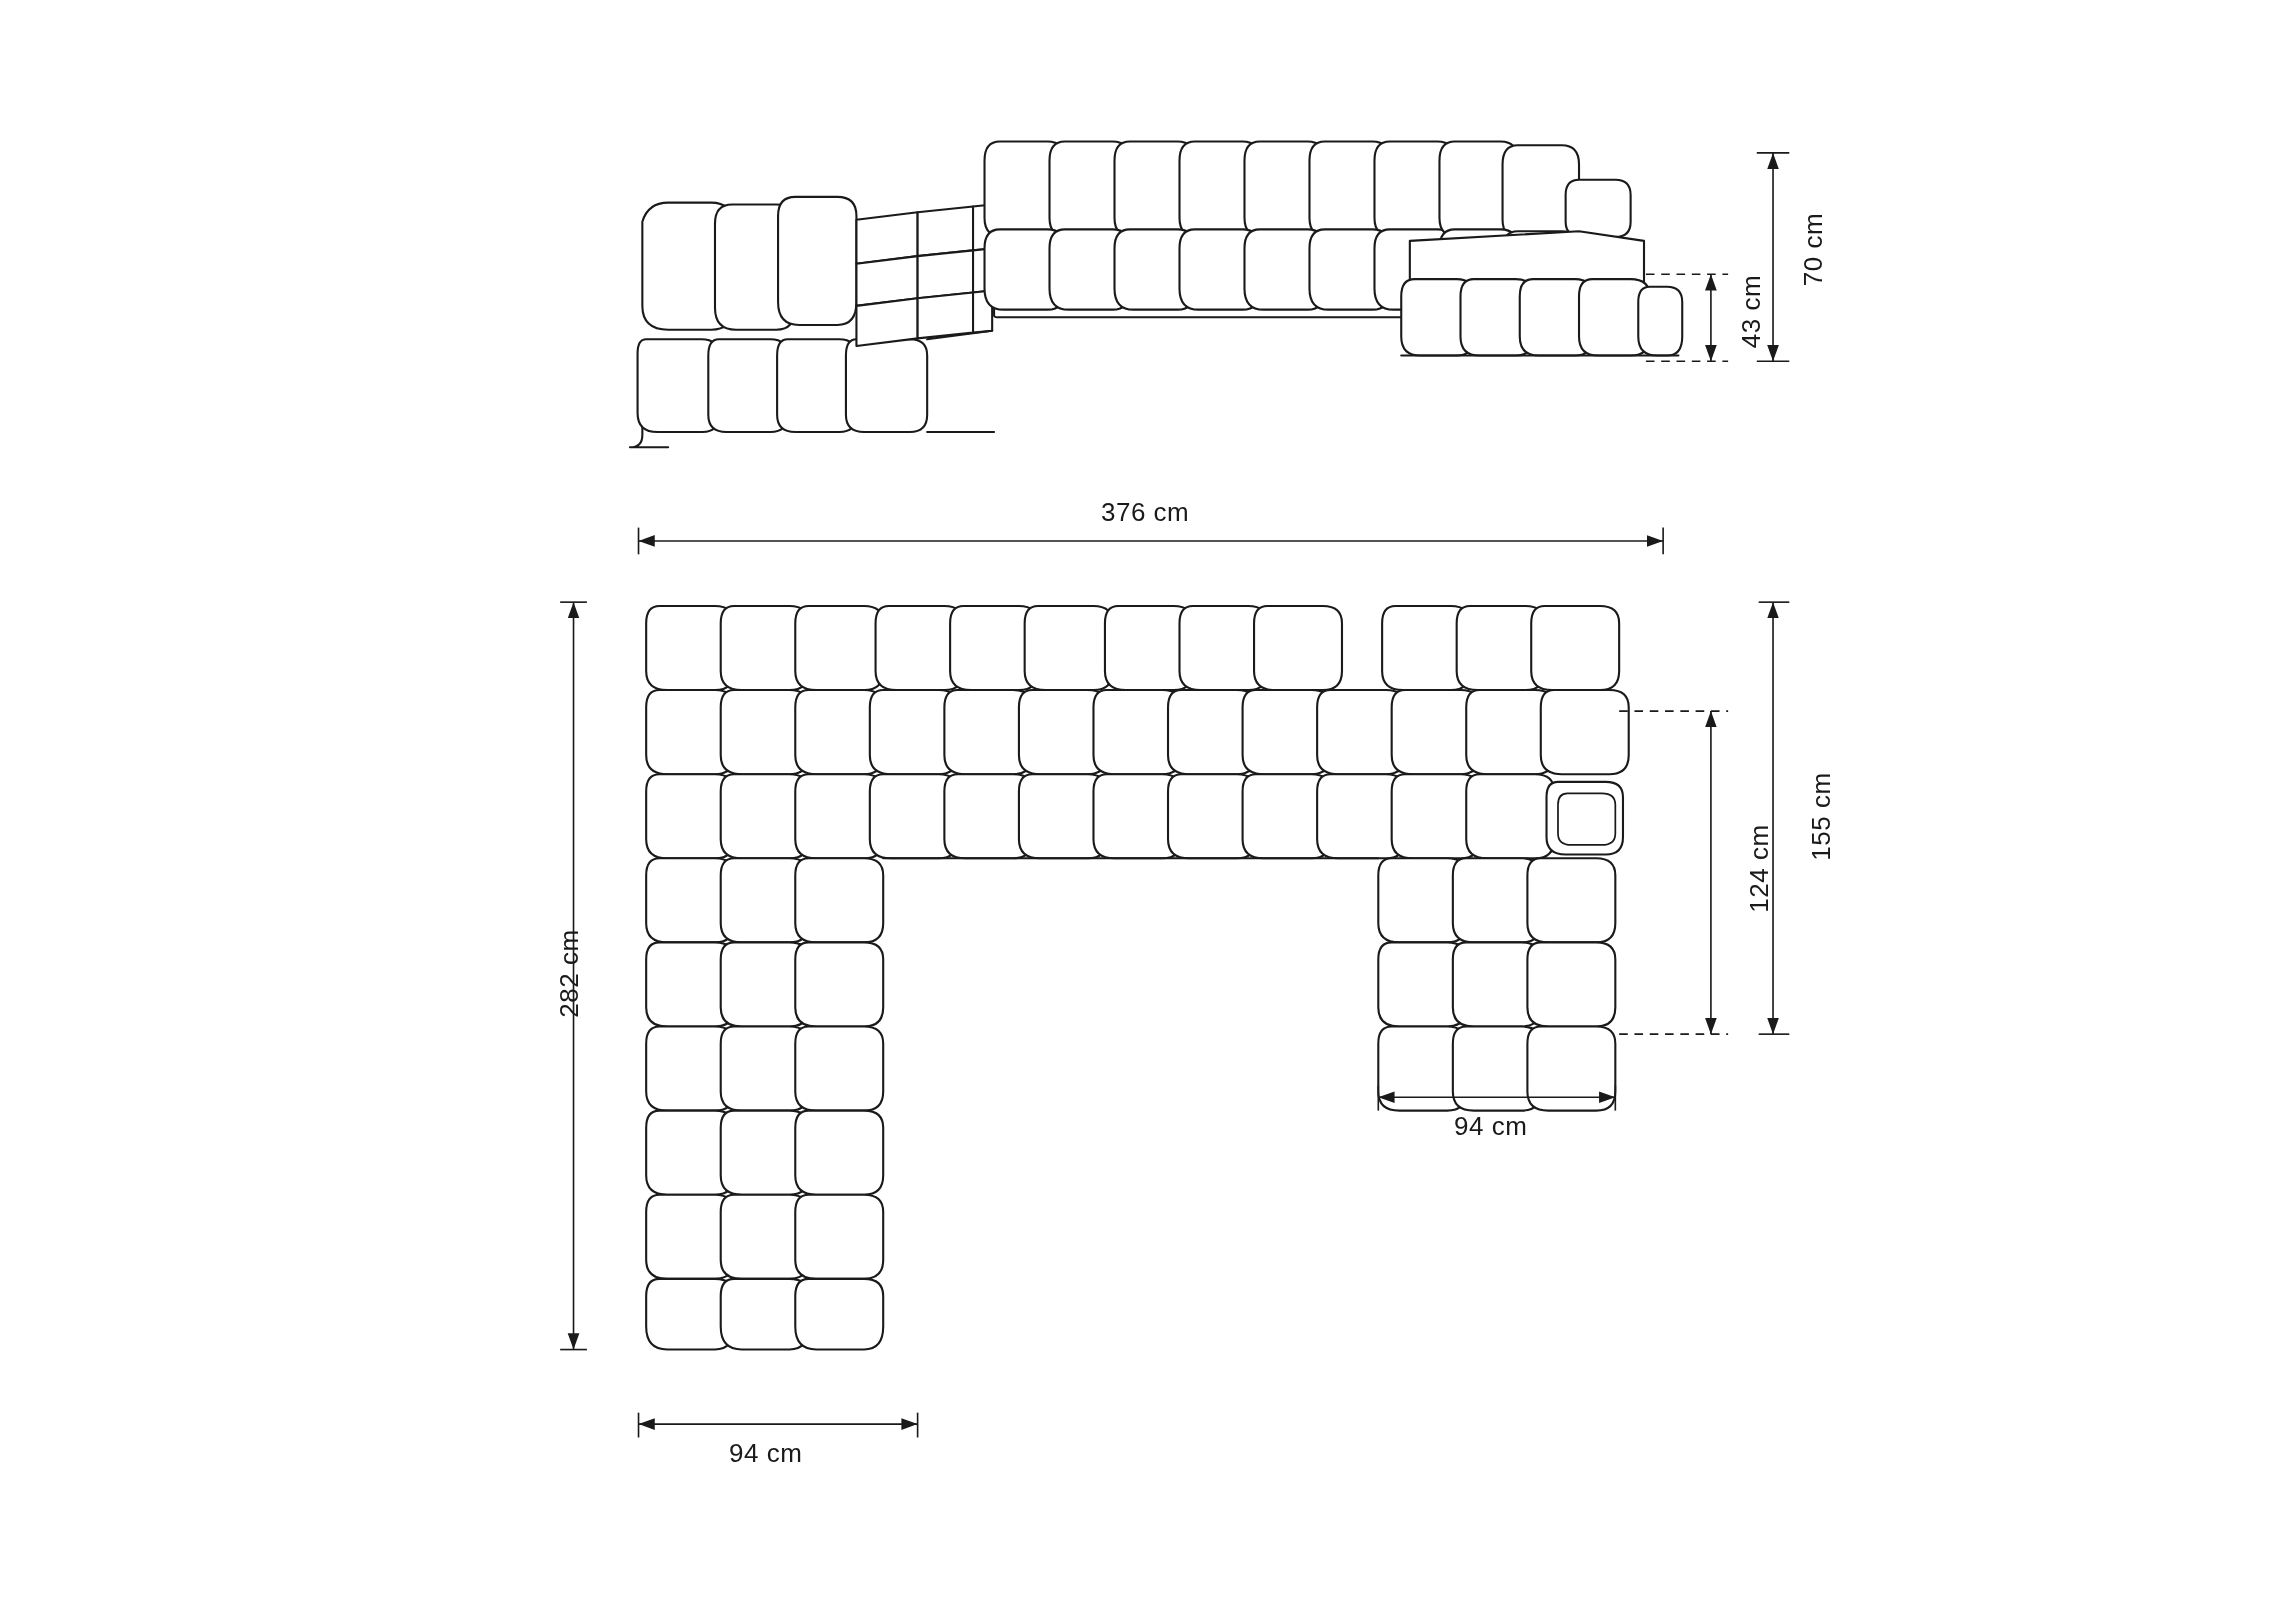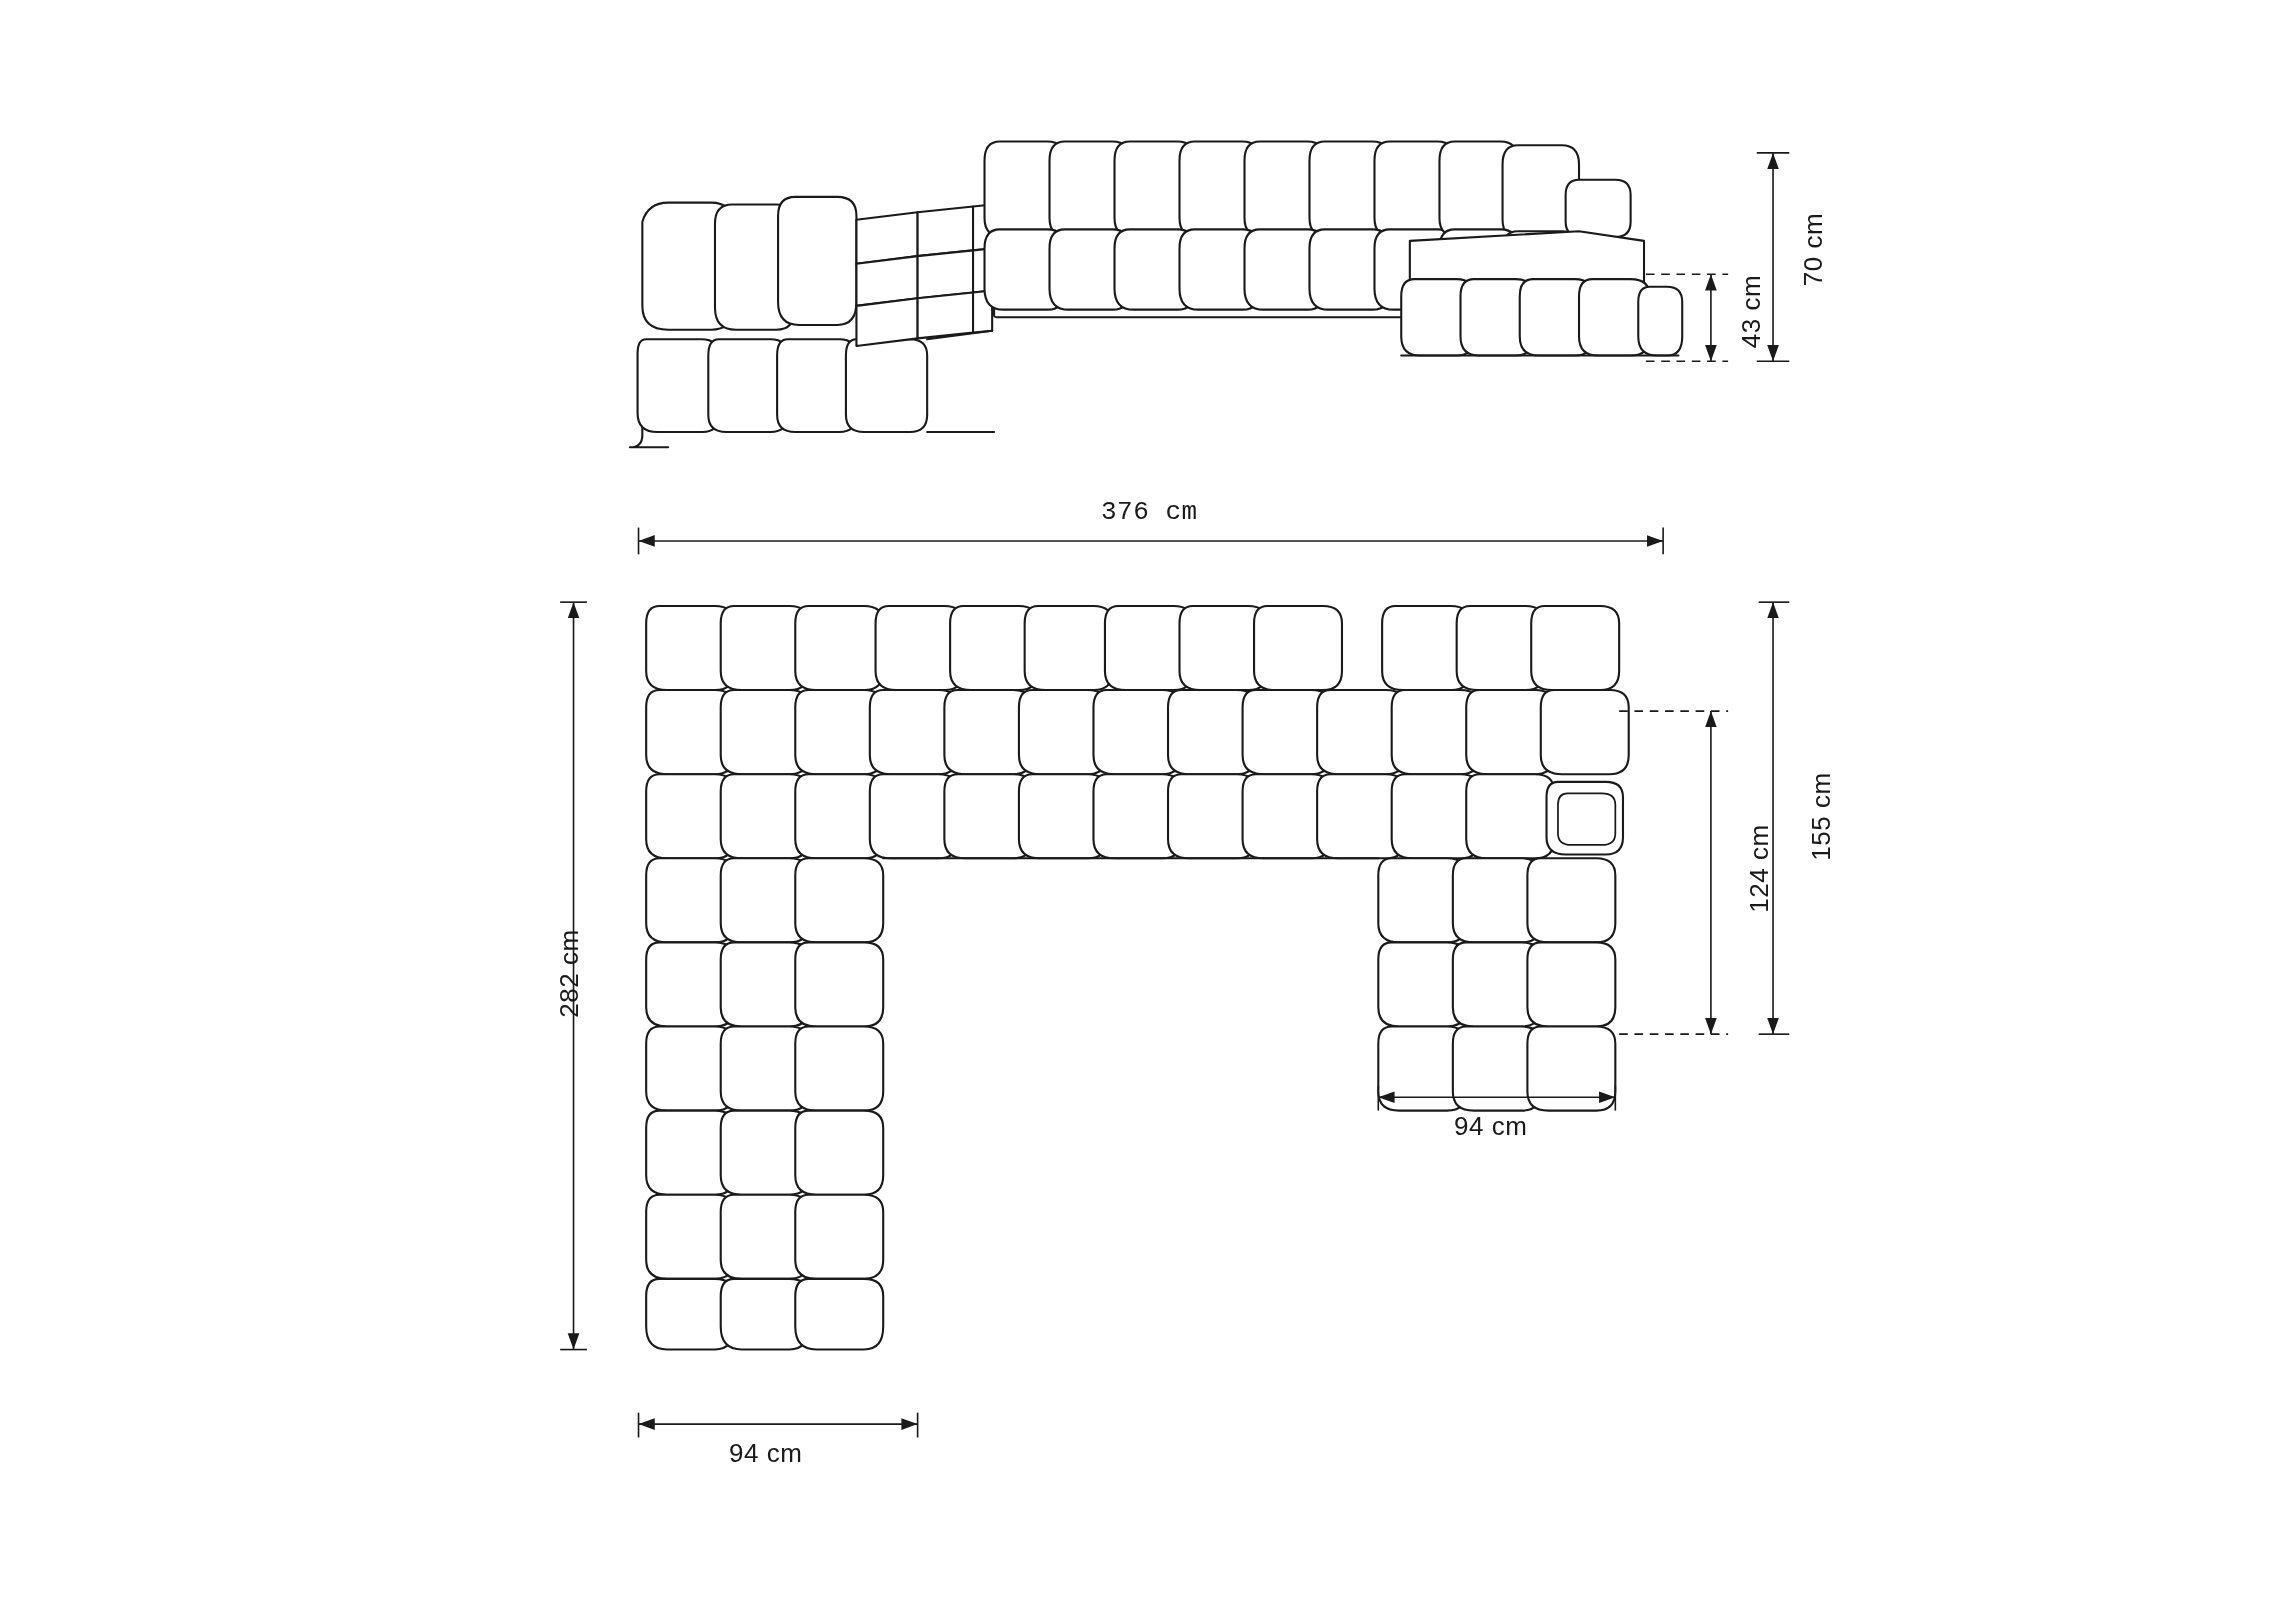--- a/index.html
+++ b/index.html
@@ -282,21 +282,21 @@
       <line class="dimline" x1="668" y1="1490" x2="960" y2="1490" marker-start="url(#arrE)" marker-end="url(#arrS)"></line>
       <line class="dimline" x1="668" y1="1478" x2="668" y2="1504"></line>
       <line class="dimline" x1="960" y1="1478" x2="960" y2="1504"></line>
     </g>
   </svg>
 
   <div class="dim-label rot rot90" style="left: 1777px; top: 234px; transform: rotate(-90deg) translate(0,0);">70 cm</div>
 
   <div class="dim-label rot rot90" style="left: 1715px; top: 296px;">43 cm</div>
 
-  <div class="dim-label" style="left: 1101px; top: 497px; font-family: Liberation Mono, monospace;">376 cm</div>
+  <div class="dim-label" style="left: 1101px; top: 497px;">376 cm</div>
 
   <div class="dim-label rot rot90" style="left: 525px; top: 958px;">282 cm</div>
 
   <div class="dim-label rot rot90" style="left: 1777px; top: 801px;">155 cm</div>
 
   <div class="dim-label rot rot90" style="left: 1715px; top: 853px;">124 cm</div>
 
   <div class="dim-label" style="left: 1454px; top: 1111px;">94 cm</div>
 
   <div class="dim-label" style="left: 729px; top: 1438px;">94 cm</div>

